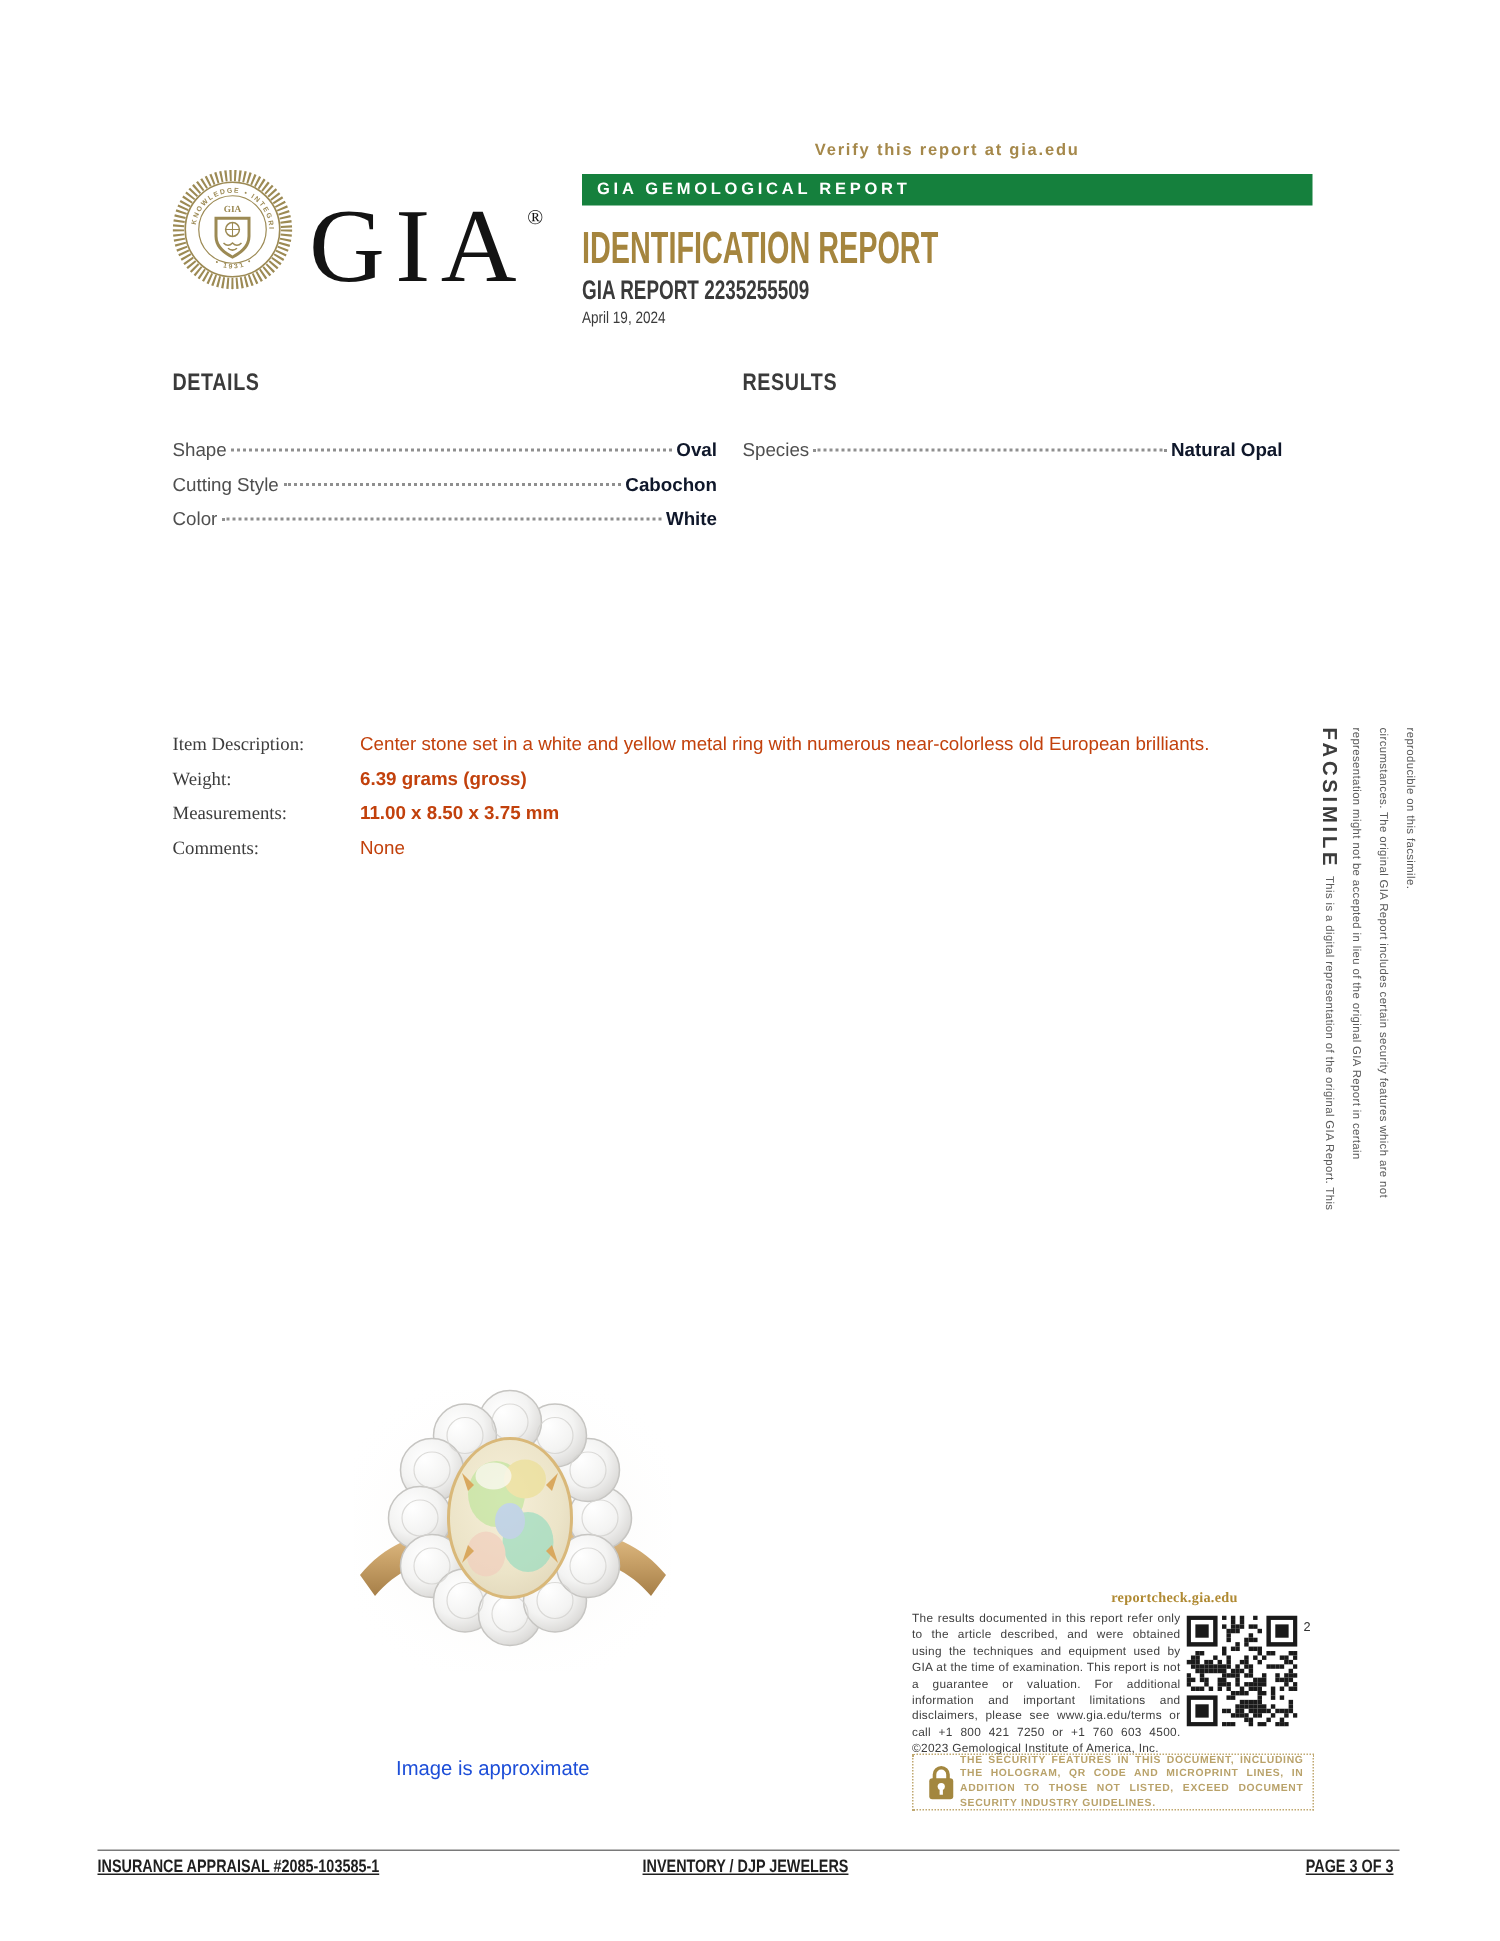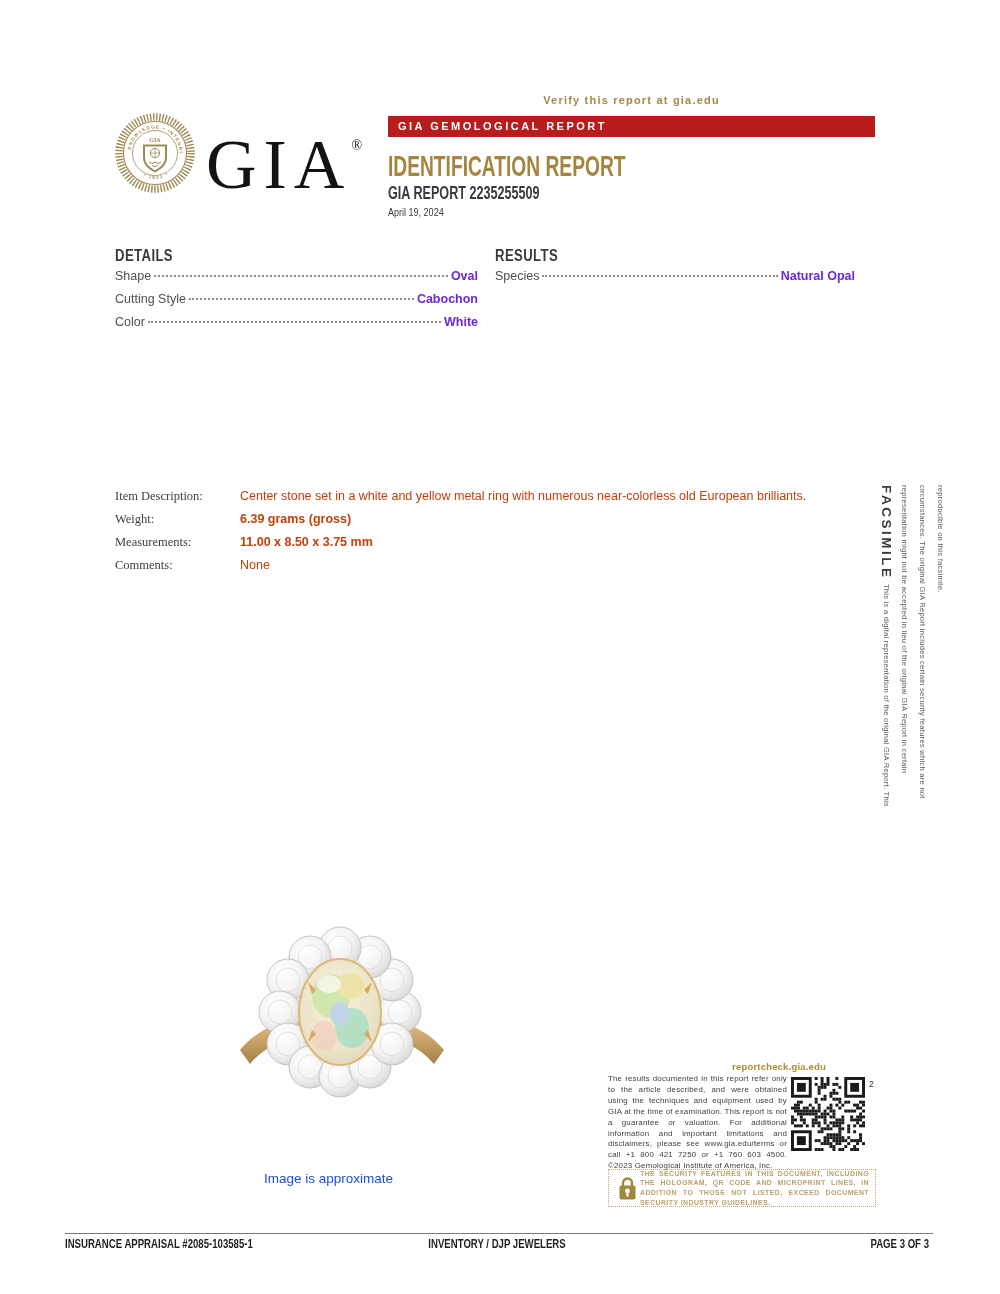--- a/index.html
+++ b/index.html
@@ -10,21 +10,21 @@
     background:#ffffff; overflow:hidden; color:#2e2e2e;
   }
   .abs { position:absolute; }
 
   
   .verify-link {
     left:388px; top:94px; width:487px; text-align:center;
     font-size:11px; font-weight:bold; letter-spacing:1.2px; color:#a5884a; cursor:pointer;
   }
   .banner {
-    left:388px; top:116px; width:487px; height:21px; background:#b91c1c;
+    left:388px; top:116px; width:487px; height:21px; background:#15803d;
     color:#ffffff; font-size:11px; font-weight:bold; letter-spacing:2.5px;
     line-height:21px; padding-left:10px;
   }
   .report-title {
     left:388px; top:149px; font-size:30px; font-weight:600; color:#a5853e;
     letter-spacing:0px; transform:scaleX(0.64); transform-origin:0 0; white-space:nowrap;
   }
   .report-number {
     left:388px; top:183px; font-size:18px; font-weight:700; color:#3a3a3a;
     transform:scaleX(0.70); transform-origin:0 0; white-space:nowrap;
@@ -38,25 +38,25 @@
     font-family:"Liberation Serif", serif; font-size:70px; line-height:70px;
     color:#131313; letter-spacing:7px; margin-left:8px; white-space:nowrap;
   }
   .gia-reg { font-size:14px; vertical-align:38px; letter-spacing:0; }
 
   
   .sec-heading {
     font-size:16px; font-weight:700; color:#3a3a3a; letter-spacing:.5px;
     transform:scaleX(0.82); transform-origin:0 0; white-space:nowrap;
   }
-  .kv-table { display:flex; flex-direction:column; }
+  .kv-table { display:flex; flex-direction:column;margin-top:24px; }
   .kv-row { display:flex; align-items:baseline; height:23px; font-size:12.5px; }
   .kv-label { color:#4f4f4f; white-space:nowrap; }
   .kv-leader { flex:1 1 auto; border-bottom:2px dotted #8f8f8f; margin:0 3px; position:relative; top:-3px; min-width:8px; }
-  .kv-value { color:#6d28d9; font-weight:700; white-space:nowrap; }
+  .kv-value { color:#0f172a; font-weight:700; white-space:nowrap; }
 
   .item-table { left:115px; top:489px; width:730px; }
   .item-row { display:flex; font-size:12.5px; color:#333333; height:23px; align-items:baseline; }
   .item-label { width:125px; flex:0 0 125px; color:#3d3d3d;font-family:Liberation Serif, serif; }
   .item-value { color:#c2410c; }
   .item-value.bold { font-weight:700; }
 
   
   .facsimile {
     left:877px; top:485px; height:340px; width:56px;
@@ -64,22 +64,22 @@
   }
   .fac-heading { font-size:13.5px; font-weight:700; letter-spacing:2.5px; color:#3c3c3c; }
   .fac-body { font-size:7.6px; letter-spacing:.25px; line-height:15px; color:#5a5a5a; }
 
   
   .ring-photo { left:236px; top:926px; width:212px; height:188px; }
   .photo-caption { left:264px; top:1171px; font-size:13.5px; color:#1d4ed8; }
 
   
   .reportcheck-url {
-    left:732px; top:1061px; width:166px; text-align:left;
-    font-size:9.5px; font-weight:700; color:#b08a33; letter-spacing:.2px; cursor:pointer;
+    left:700px; top:1061px; width:166px; text-align:center;
+    font-size:9.5px; font-weight:700; color:#b08a33; letter-spacing:.2px; cursor:pointer;font-family:Liberation Serif, serif;
   }
   .disclaimer {
     left:608px; top:1074px; width:179px; font-size:7.9px; line-height:10.9px;
     text-align:justify; color:#3d3d3d; letter-spacing:.2px;
   }
   .qr-box { left:791px; top:1077px; width:74px; height:74px; }
   .qr-note { left:869px; top:1079px; font-size:8.5px; color:#333333; }
 
   
   .security-box {
@@ -87,21 +87,21 @@
     border:1px dotted #c0a870; display:flex; align-items:center; padding:3px 6px 3px 5px;
   }
   .lock-wrap { flex:0 0 26px; display:flex; justify-content:center; }
   .security-text {
     flex:1 1 auto; font-size:6.9px; line-height:9.6px; letter-spacing:.45px;
     color:#b9a26a; font-weight:700; text-align:justify;
   }
 
   
   .footer-line { left:65px; top:1233px; width:868px; border-top:1.5px solid #7a7a7a; }
-  .footer-row { left:65px; top:1237px; width:864px; display:flex; font-size:12px; color:#1f1f1f; font-weight:600; }
+  .footer-row { left:65px; top:1237px; width:864px; display:flex; font-size:12px; color:#1f1f1f; font-weight:600;text-decoration:underline; }
   .footer-left  { flex:1; transform:scaleX(0.80); transform-origin:0 50%; white-space:nowrap; }
   .footer-center{ flex:1; text-align:center; transform:scaleX(0.80); transform-origin:50% 50%; white-space:nowrap; }
   .footer-right { flex:1; text-align:right; transform:scaleX(0.80); transform-origin:100% 50%; white-space:nowrap; }
 </style>
 </head>
 <body>
 
 <div class="page">
 
   <div class="abs verify-link">Verify this report at gia.edu</div>

